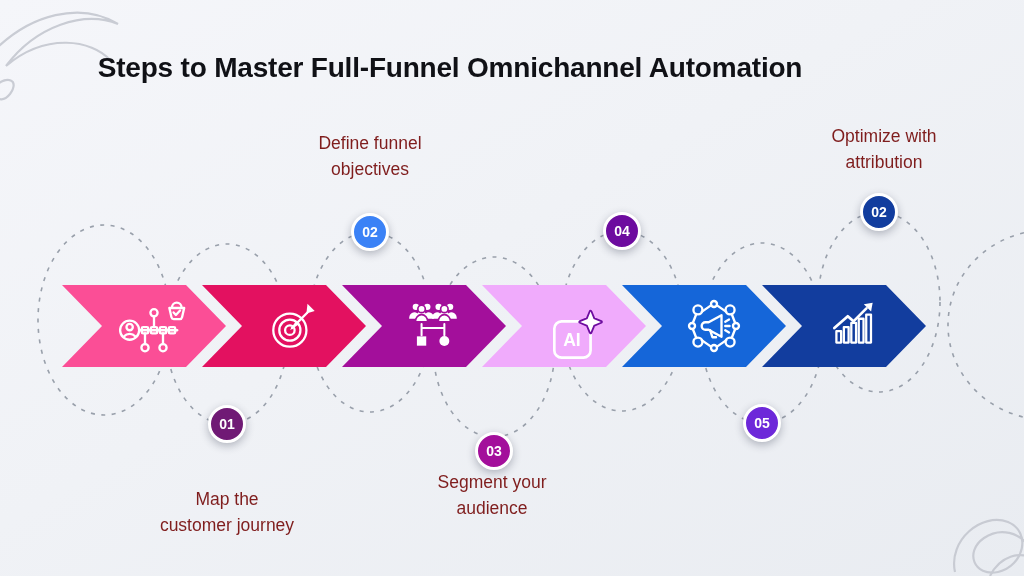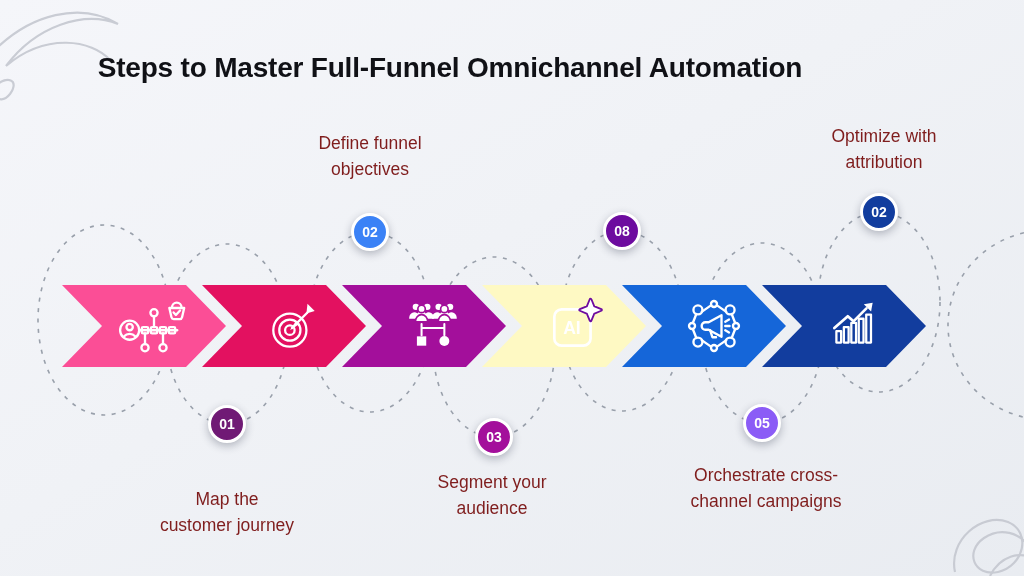--- a/index.html
+++ b/index.html
@@ -22,21 +22,21 @@
   .arrow svg{display:block;}
   .a1{left:62px;}.a2{left:202px;}.a3{left:342px;}.a4{left:482px;}.a5{left:622px;}.a6{left:762px;}
   .badge{
     position:absolute;z-index:3;width:32px;height:32px;border:3px solid #ffffff;border-radius:50%;
     display:flex;align-items:center;justify-content:center;
     color:#fff;font-size:14px;font-weight:700;
     box-shadow:0 3px 8px rgba(30,35,60,.30);
   }
   .b1{left:208px;top:405px;}
   .b2{left:351px;top:213px;}
-  .b3{left:475px;top:418px;}
+  .b3{left:475px;top:432px;}
   .b4{left:603px;top:212px;}
   .b5{left:743px;top:404px;}
   .b6{left:860px;top:193px;}
   .step-label{
     position:absolute;z-index:3;width:240px;transform:translateX(-50%);
     text-align:center;font-size:17.5px;line-height:26px;color:#7f1d1d;white-space:pre-line;
   }
   .l1{left:227px;top:463px;margin-top:23px;}
   .l2{left:370px;top:130px;}
   .l3{left:492px;top:469px;}
@@ -119,21 +119,21 @@
         <circle cx="38" cy="11.5" r="3.6" stroke="currentColor" stroke-width="1.6"></circle>
         <path d="M10,24 a6,7 0 0 1 12,0 z" stroke="currentColor" stroke-width="1.6"></path>
         <path d="M32,24 a6,7 0 0 1 12,0 z" stroke="currentColor" stroke-width="1.6"></path>
       </g>
       <path d="M16,26 V30 M38,26 V30 M16,30 H38 M16,30 V37 M38,30 V37" stroke-width="2"></path>
       <rect x="11.5" y="38" width="9" height="9" fill="#fff" stroke="none"></rect>
       <circle cx="38" cy="42.5" r="4.8" fill="#fff" stroke="none"></circle>
     </svg>
   </div>
 
-  <div class="arrow a4" style="background-color: #fef9c3; color: rgb(109, 12, 159);">
+  <div class="arrow a4" style="background-color: #f0abfc; color: rgb(109, 12, 159); align-items: flex-end;">
     <svg width="58" height="58" viewBox="0 0 56 56" class="icon-stroke">
       <rect x="9" y="12" width="35" height="35" rx="7" stroke-width="2.6"></rect>
       <text x="26" y="36" text-anchor="middle" fill="#fff" stroke="none" font-family="Liberation Sans, sans-serif" font-size="17" font-weight="bold">AI</text>
       <path d="M44,2.5 L46.9,9.6 L54,12.5 L46.9,15.4 L44,22.5 L41.1,15.4 L34,12.5 L41.1,9.6 Z" fill="#fff" stroke="currentColor" stroke-width="3.5" paint-order="stroke"></path>
     </svg>
   </div>
 
   <div class="arrow a5" style="background-color: rgb(21, 102, 217); color: rgb(21, 102, 217);">
     <svg width="60" height="60" viewBox="0 0 56 56" class="icon-stroke" stroke-width="2">
       <circle cx="13" cy="13" r="4.2"></circle>
@@ -166,33 +166,31 @@
   <div class="badge b1" style="background-color: #701a75;">
       <span>01</span>
     </div>
   <div class="badge b2" style="background-color: #3b82f6;">
       <span>02</span>
     </div>
   <div class="badge b3" style="background-color: rgb(163, 15, 155);">
       <span>03</span>
     </div>
   <div class="badge b4" style="background-color: rgb(109, 12, 159);">
-      <span>08</span>
+      <span>04</span>
     </div>
-  <div class="badge b5" style="background-color: #8b5cf6;">
+  <div class="badge b5" style="background-color: #6d28d9;">
       <span>05</span>
     </div>
   <div class="badge b6" style="background-color: rgb(18, 61, 158);">
       <span>02</span>
     </div>
 
   <div class="step-label l1">Map the
 customer journey</div>
   <div class="step-label l2">Define funnel
 objectives</div>
   <div class="step-label l3">Segment your
 audience</div>
-  <div class="step-label l5">Orchestrate cross-
-channel campaigns</div>
   <div class="step-label l6">Optimize with
 attribution</div>
 
 </div>
 
 </body></html>

